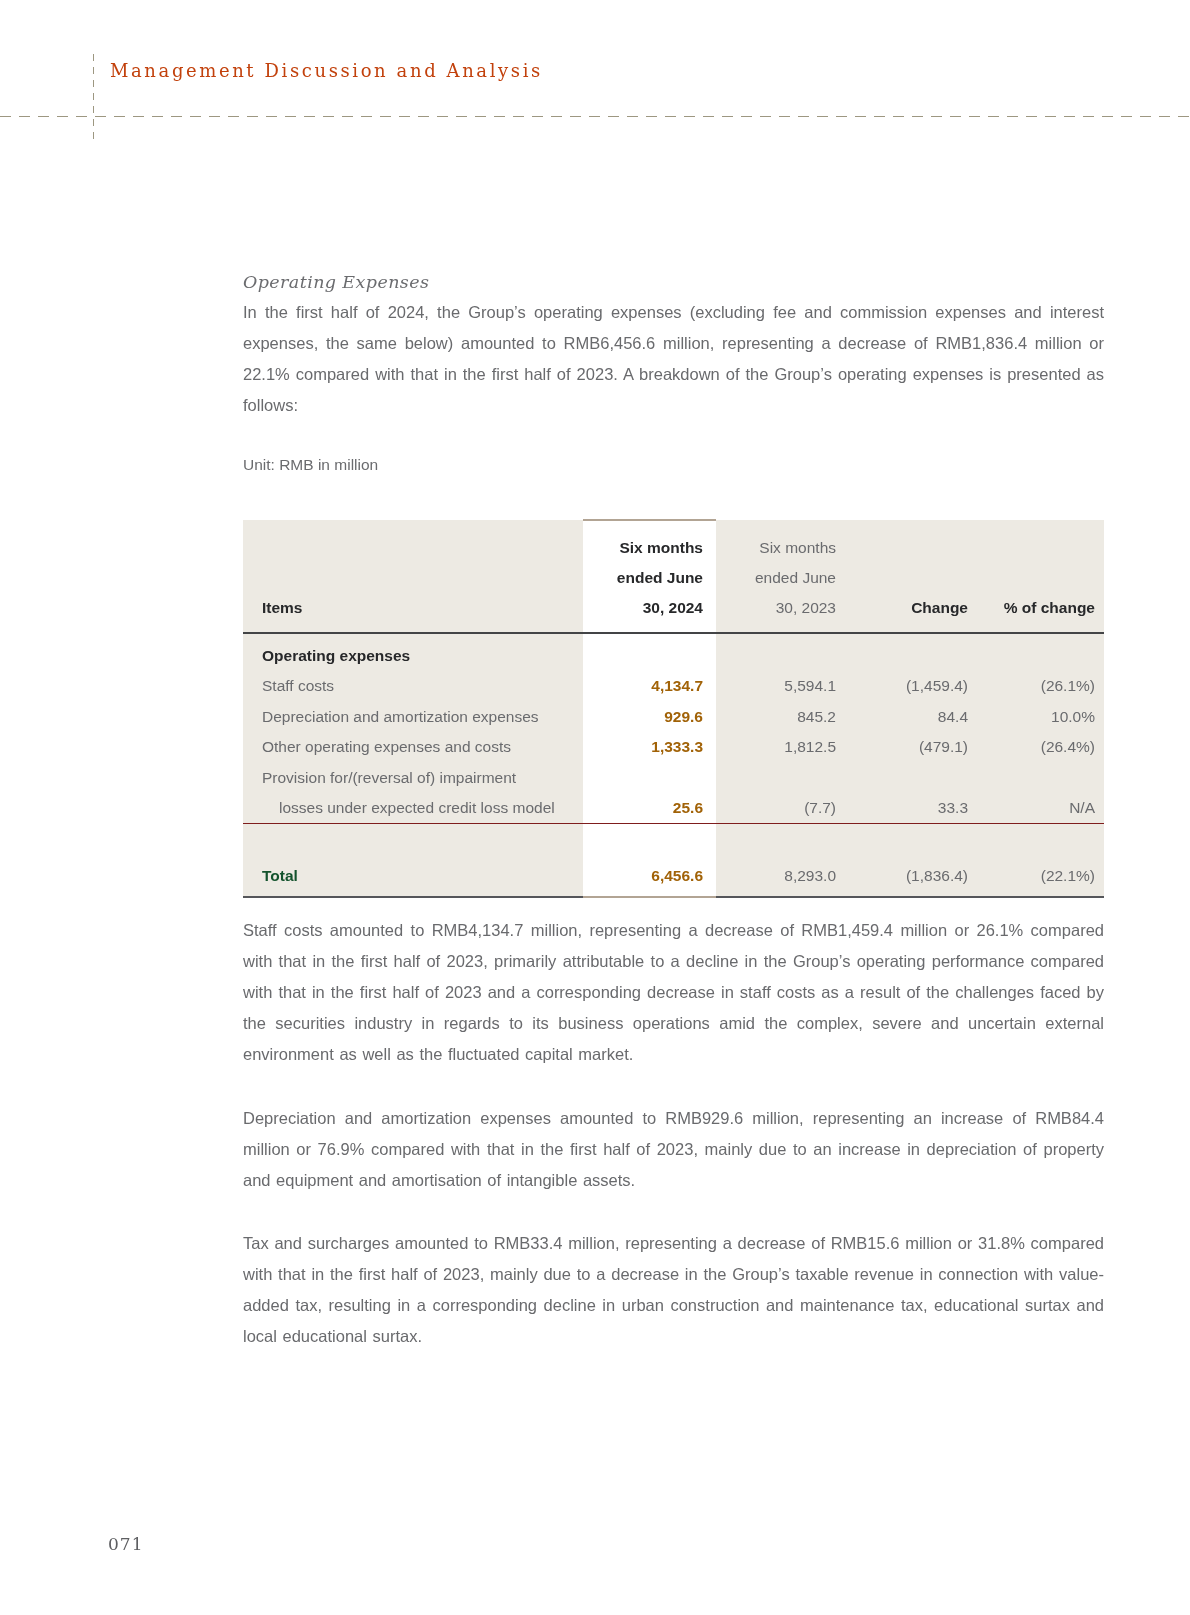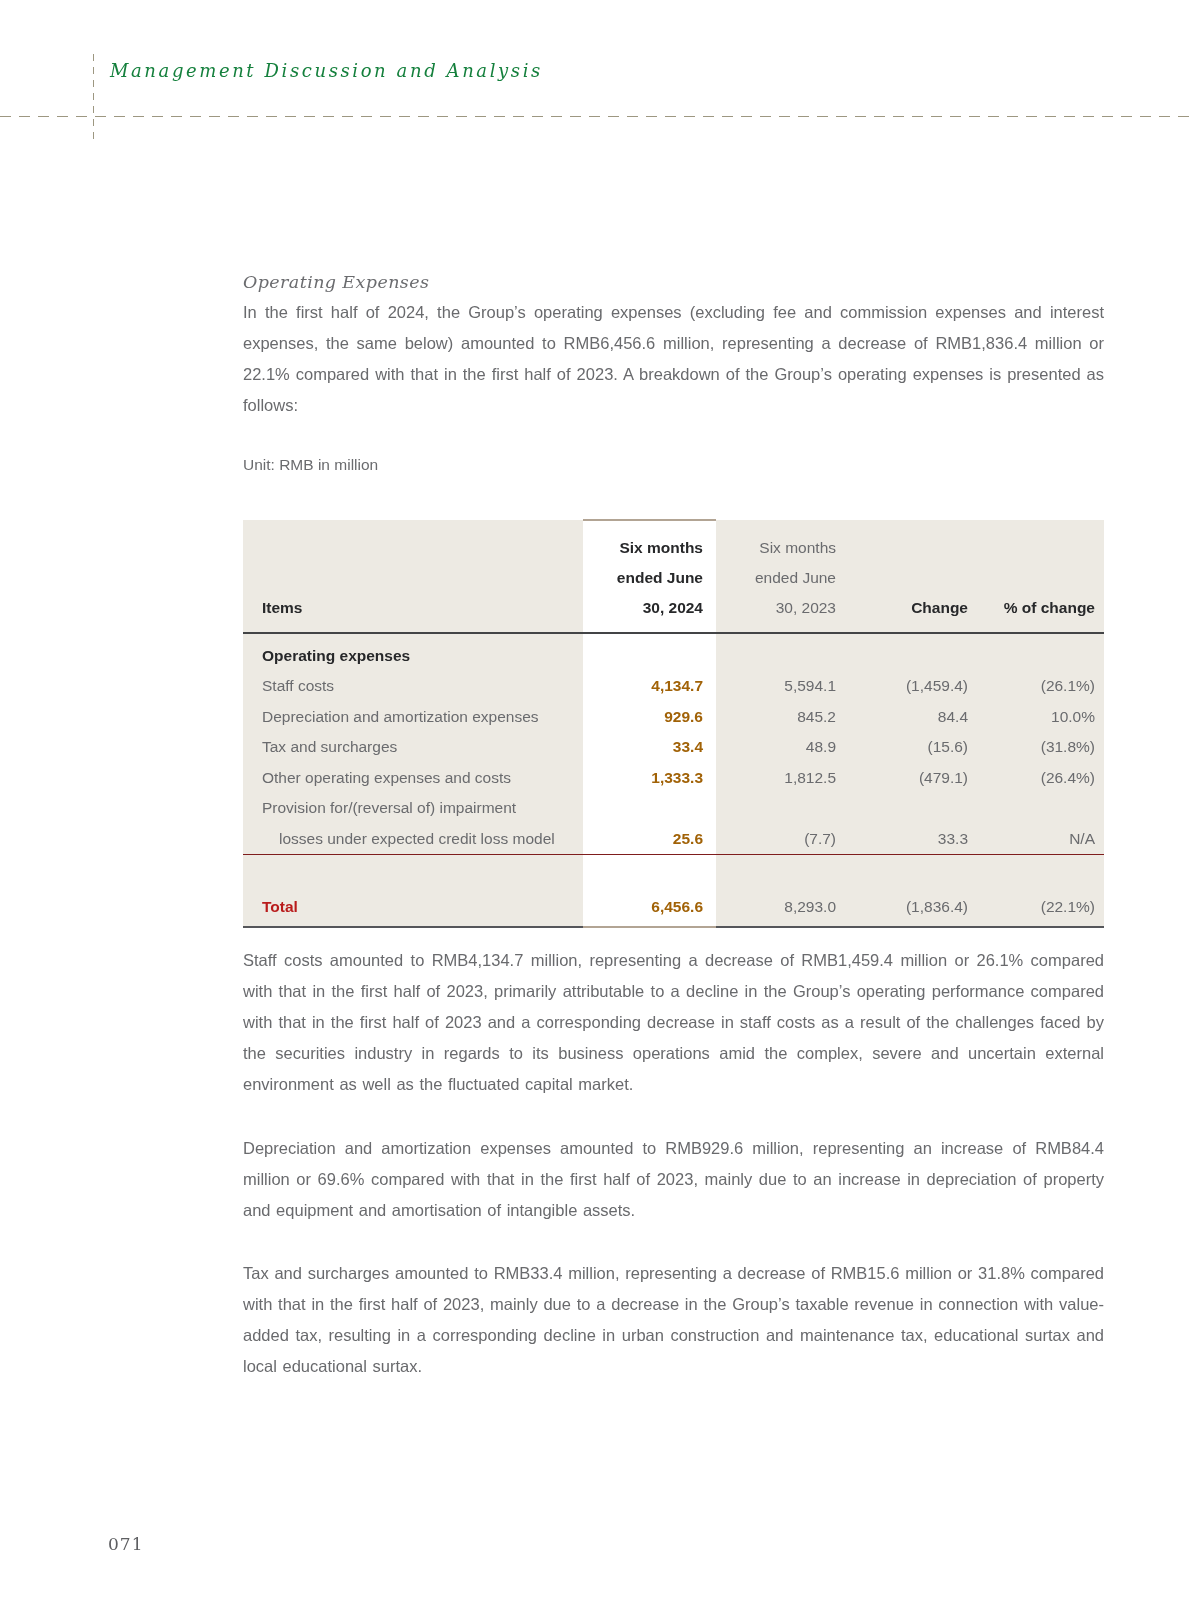--- a/index.html
+++ b/index.html
@@ -9,22 +9,21 @@
     position: relative;
     font-family: "Liberation Sans", "DejaVu Sans", sans-serif;
     overflow: hidden;
   }
 
   
   .header-title {
     position: absolute; left: 110px; top: 60px;
     font-family: "DejaVu Serif", "Liberation Serif", serif;
     font-size: 18px; letter-spacing: 2.6px; font-weight: 500;
-    color: #15803d;
-    font-style: italic;
+    color: #c2410c;
   }
   .dash-h {
     position: absolute; left: 0; top: 116px; width: 1190px; height: 1px;
     background: repeating-linear-gradient(to right, #9d9781 0 11px, transparent 11px 19px);
   }
   .dash-v {
     position: absolute; left: 93px; top: 54px; width: 1px; height: 86px;
     background: repeating-linear-gradient(to bottom, #9d9781 0 7px, transparent 7px 13px);
   }
 
@@ -92,21 +91,21 @@
 
   .expenses tr.row-section td { height: 38px; padding-top: 7px; }
   .expenses tr.row-section td.col-items { font-weight: 700; color: #27282a; }
   .expenses tr.row-indent td.col-items { padding-left: 36px; }
   .expenses tr.row-rule td { border-bottom: 1px solid #7f1d1d; }
   .expenses tr.row-spacer td { height: 33px; }
   .expenses tr.row-total td {
     height: 40px;
     border-bottom: 2px solid #55565a;
   }
-  .expenses tr.row-total td.col-items { font-weight: 700; color: #b91c1c; }
+  .expenses tr.row-total td.col-items { font-weight: 700; color: #14532d; }
   .expenses tr.row-total td.col-2024 { border-bottom-color: #b2a494; }
 
   
   .page-number {
     position: absolute; left: 108px; top: 1534px;
     font-family: "DejaVu Serif", "Liberation Serif", serif;
     font-size: 17px; letter-spacing: 1px; color: #5d5e61;
   }
 </style>
 </head>
@@ -161,27 +160,20 @@
     <td class="col-pct">(26.1%)</td>
   </tr>
         <tr class="row-data">
     <td class="col-items">Depreciation and amortization expenses</td>
     <td class="col-2024">929.6</td>
     <td class="col-2023">845.2</td>
     <td class="col-chg">84.4</td>
     <td class="col-pct">10.0%</td>
   </tr>
         <tr class="row-data">
-    <td class="col-items">Tax and surcharges</td>
-    <td class="col-2024">33.4</td>
-    <td class="col-2023">48.9</td>
-    <td class="col-chg">(15.6)</td>
-    <td class="col-pct">(31.8%)</td>
-  </tr>
-        <tr class="row-data">
     <td class="col-items">Other operating expenses and costs</td>
     <td class="col-2024">1,333.3</td>
     <td class="col-2023">1,812.5</td>
     <td class="col-chg">(479.1)</td>
     <td class="col-pct">(26.4%)</td>
   </tr>
         <tr class="row-data">
     <td class="col-items">Provision for/(reversal of) impairment</td>
     <td class="col-2024"></td>
     <td class="col-2023"></td>
@@ -206,18 +198,18 @@
     <td class="col-items">Total</td>
     <td class="col-2024">6,456.6</td>
     <td class="col-2023">8,293.0</td>
     <td class="col-chg">(1,836.4)</td>
     <td class="col-pct">(22.1%)</td>
   </tr>
       </tbody>
   </table>
 
   <p class="para p2">Staff costs amounted to RMB4,134.7 million, representing a decrease of RMB1,459.4 million or 26.1% compared with that in the first half of 2023, primarily attributable to a decline in the Group’s operating performance compared with that in the first half of 2023 and a corresponding decrease in staff costs as a result of the challenges faced by the securities industry in regards to its business operations amid the complex, severe and uncertain external environment as well as the fluctuated capital market.</p>
-  <p class="para p3">Depreciation and amortization expenses amounted to RMB929.6 million, representing an increase of RMB84.4 million or 69.6% compared with that in the first half of 2023, mainly due to an increase in depreciation of property and equipment and amortisation of intangible assets.</p>
+  <p class="para p3">Depreciation and amortization expenses amounted to RMB929.6 million, representing an increase of RMB84.4 million or 76.9% compared with that in the first half of 2023, mainly due to an increase in depreciation of property and equipment and amortisation of intangible assets.</p>
   <p class="para p4">Tax and surcharges amounted to RMB33.4 million, representing a decrease of RMB15.6 million or 31.8% compared with that in the first half of 2023, mainly due to a decrease in the Group’s taxable revenue in connection with value-added tax, resulting in a corresponding decline in urban construction and maintenance tax, educational surtax and local educational surtax.</p>
 
 </div>
 
 <div class="page-number">071</div>
 
 </body></html>

